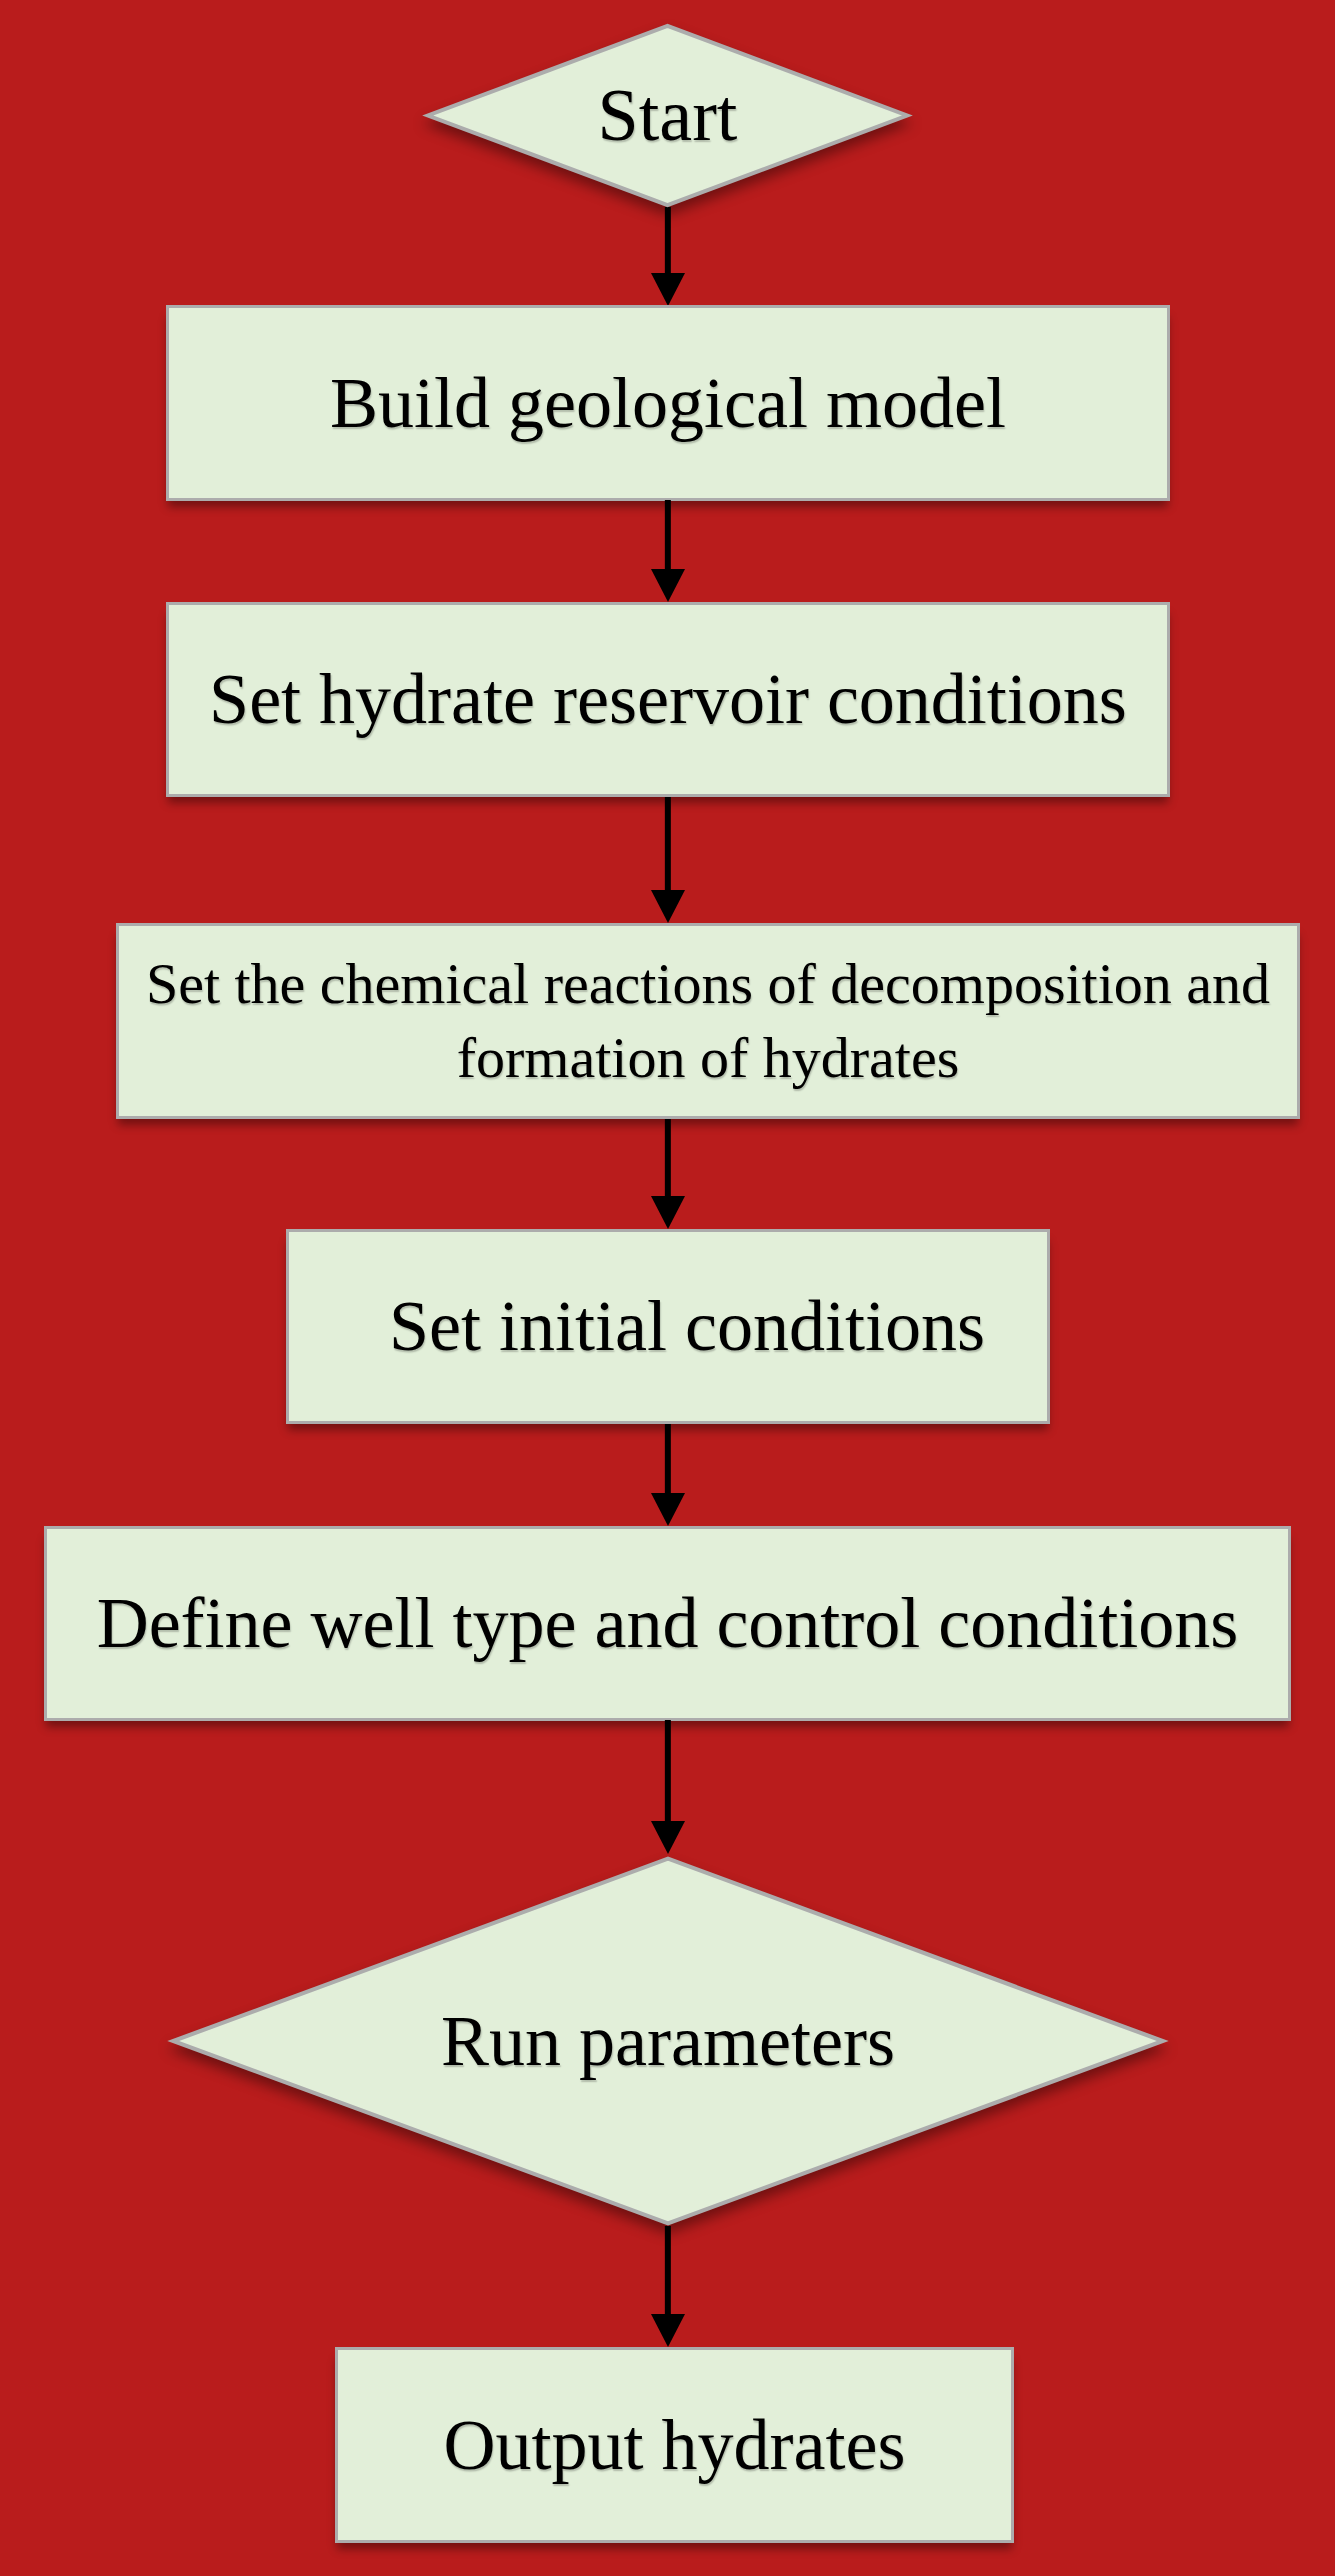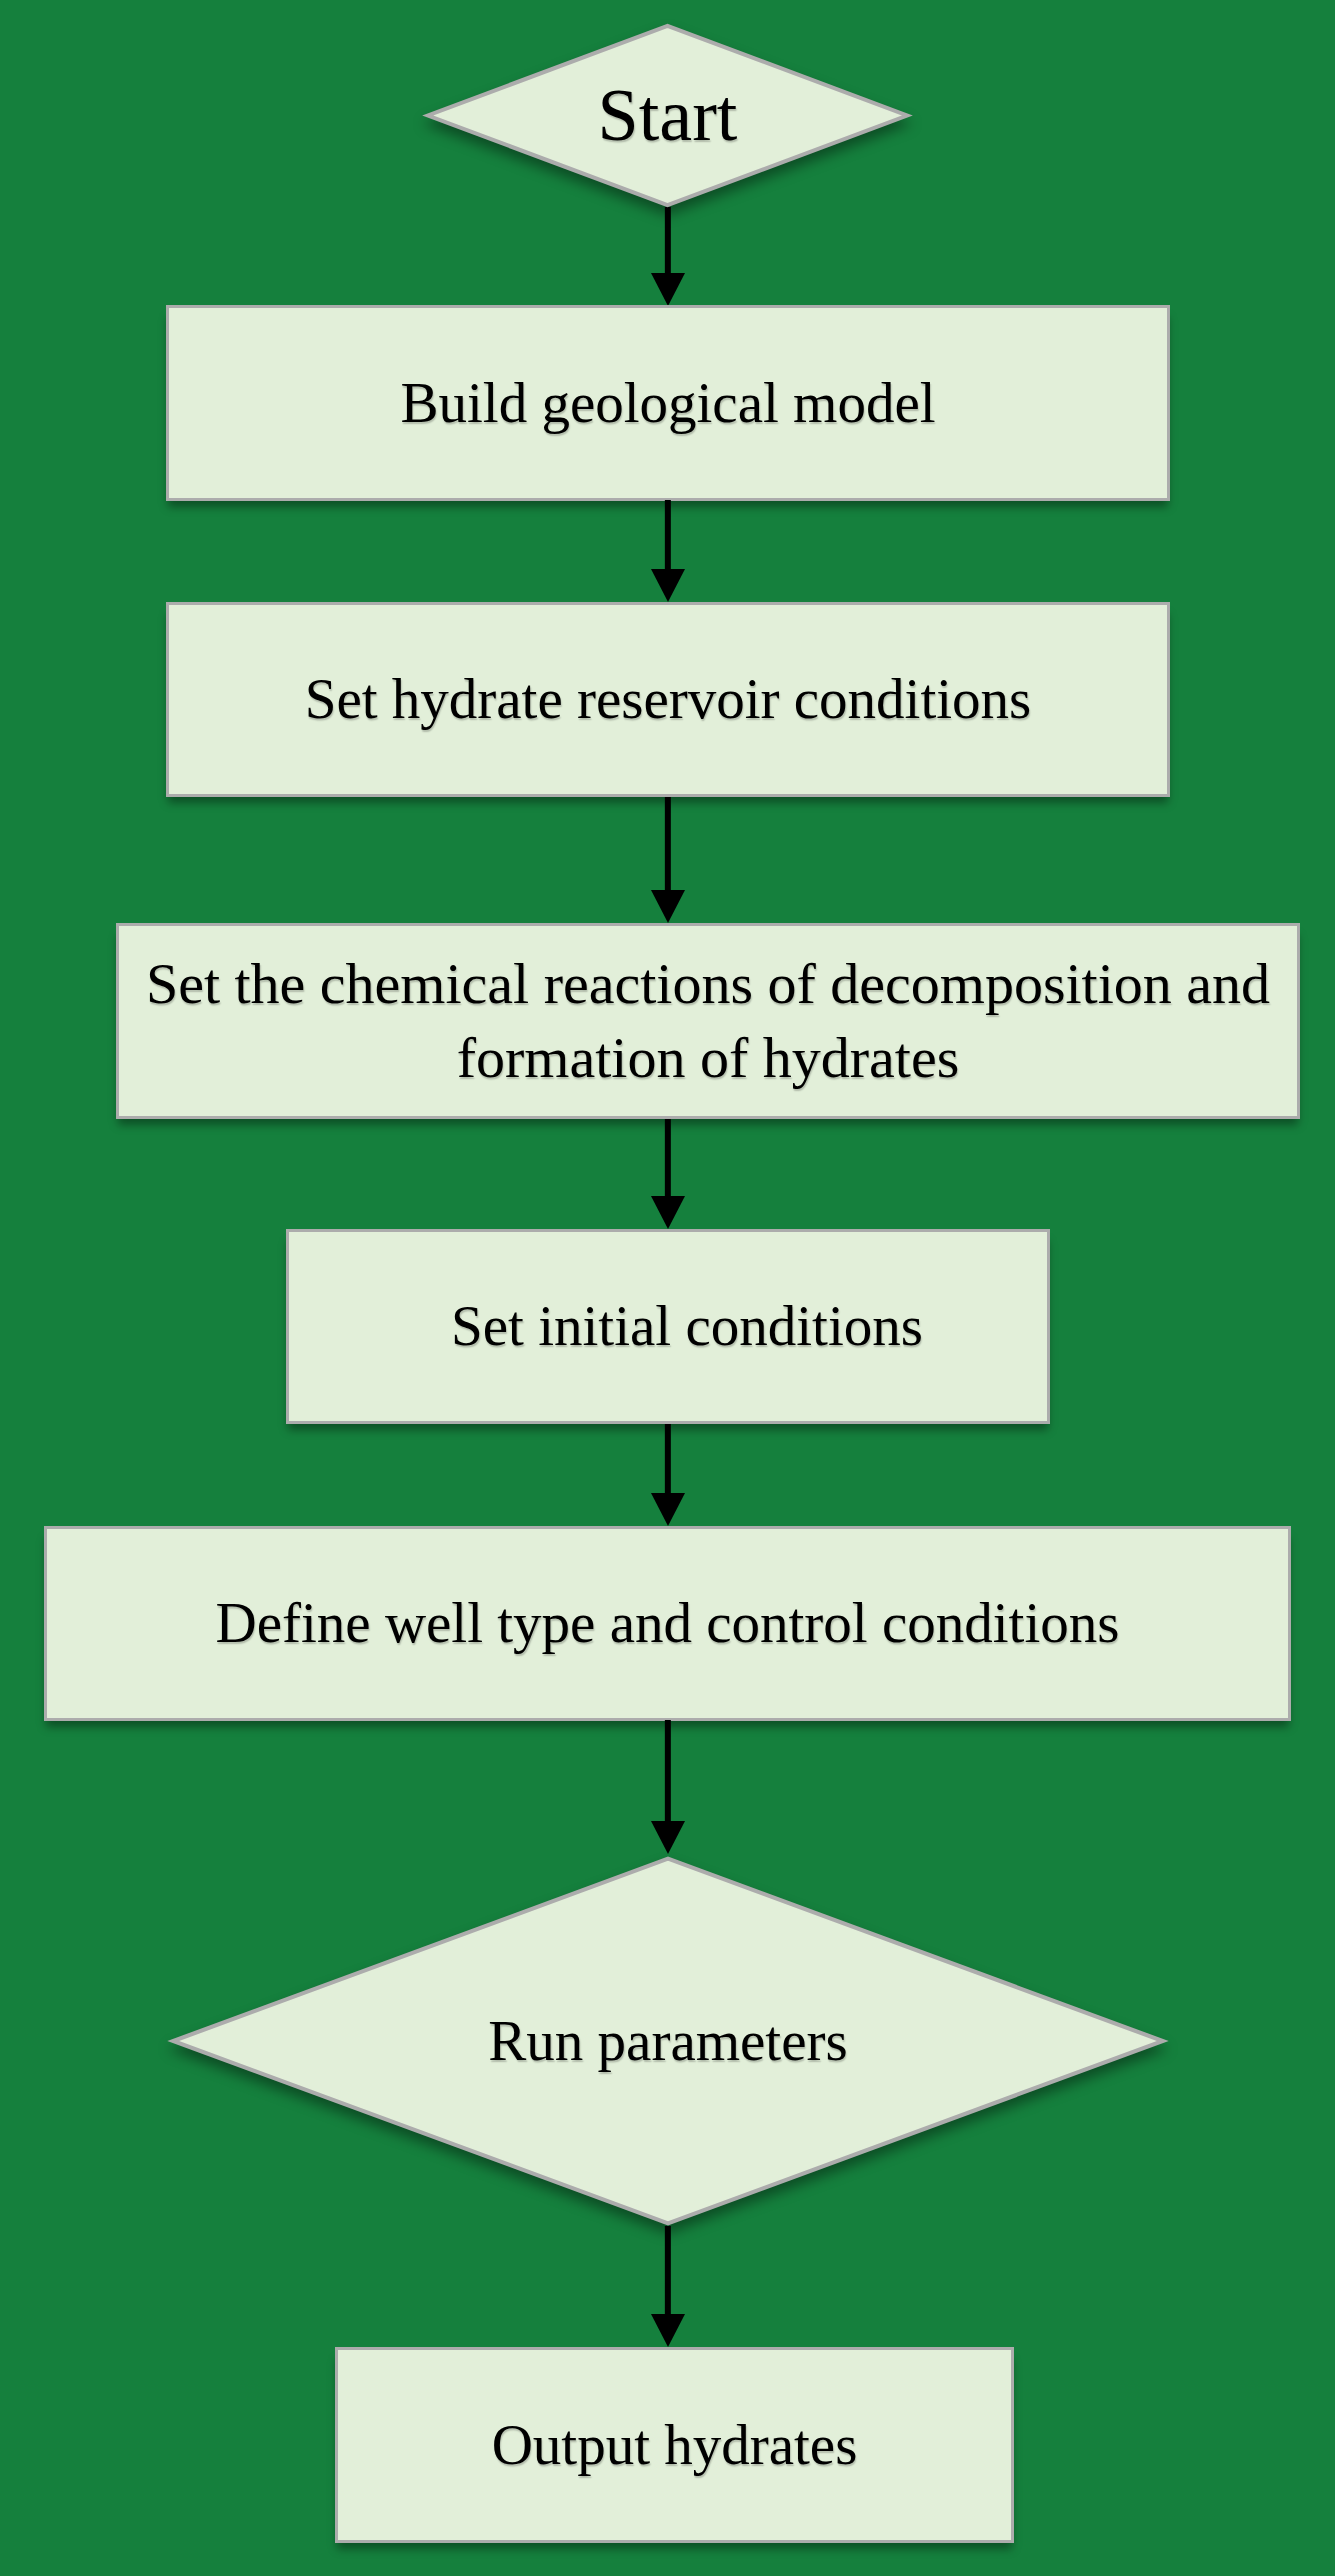--- a/index.html
+++ b/index.html
@@ -4,21 +4,21 @@
 <style>
   html, body {
     margin: 0;
     padding: 0;
     background: #ffffff;
   }
   .canvas {
     position: relative;
     width: 1335px;
     height: 2576px;
-    background: #15803d;
+    background: #b91c1c;
     font-family: "Liberation Serif", "DejaVu Serif", serif;
     color: var(--text, #000);
     overflow: hidden;
   }
 
   
   .node {
     position: absolute;
     display: flex;
     align-items: center;
@@ -26,21 +26,21 @@
     text-align: center;
     box-sizing: border-box;
   }
   .node--rect {
     background: var(--node-fill, #e2efd9);
     border: 3.2px solid var(--node-border, #acacac);
     box-shadow: 0 9.5px 8.7px -2.4px rgba(0, 0, 0, 0.38);
   }
   .node__label {
     display: block;
-    font-size: 57px;
+    font-size: 72px;
     line-height: 1.28;
     text-shadow: 0.8px 1.6px 1.6px rgba(0, 0, 0, 0.22);
     padding: 0 8px;
   }
   .node--wide .node__label { font-size: 58px; }
   .node--diamond .node__label { position: relative; z-index: 2; }
   .node--start .node__label { font-size: 74px; }
 
   .diamond-svg {
     position: absolute;

